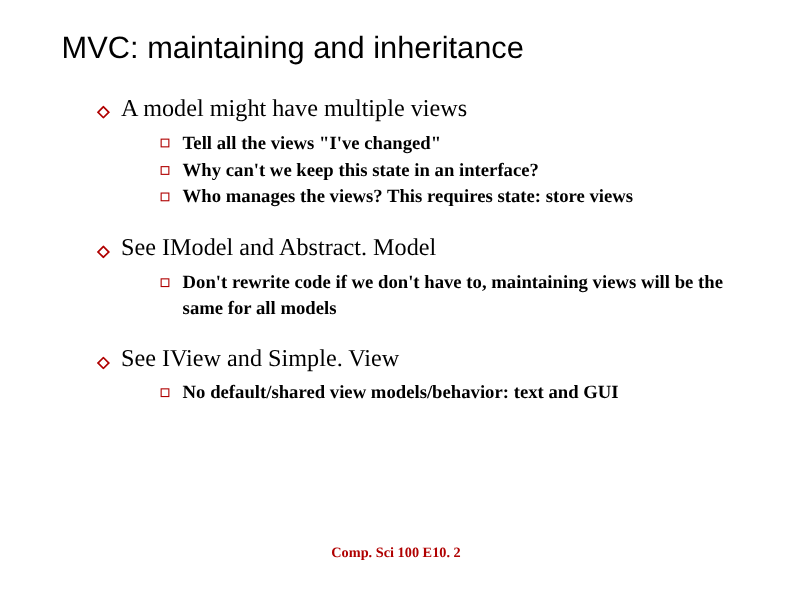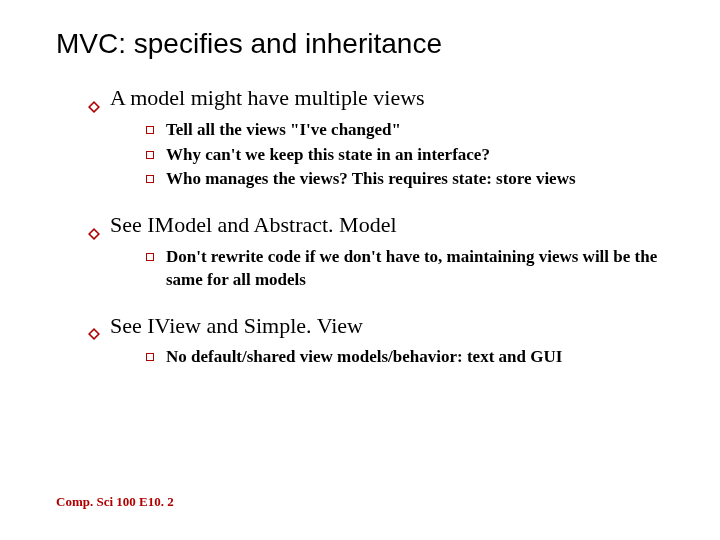--- a/index.html
+++ b/index.html
@@ -14,21 +14,21 @@
     }
     .title {
       font-family: Arial, Helvetica, sans-serif;
       font-size: 28px;
       font-weight: 400;
       color: #000;
       margin-bottom: 24px;
     }
     .section {
       display: flex;
-      align-items: flex-end;
+      align-items: center;
       margin-bottom: 4px;
       margin-left: 32px;
     }
     .diamond-bullet {
       flex: 0 0 auto;
       width: 12px;
       height: 12px;
       margin-top: 7px;
       margin-right: 10px;
       color: #b00000;
@@ -60,31 +60,31 @@
       font-size: 17px;
       font-weight: bold;
       line-height: 1.35;
     }
     .footer {
       position: absolute;
       bottom: 30px;
       left: 56px;
       right: 56px;
       display: flex;
-      justify-content: flex-start;
+      justify-content: center;
       font-size: 13px;
       font-weight: bold;
       color: #b00000;
       margin-top: 30px;
     }
   </style>
 </head>
 <body>
 
-<div class="title">MVC: specifies and inheritance</div>
+<div class="title">MVC: maintaining and inheritance</div>
 
 <div class="section">
   <span class="diamond-bullet">
     <svg viewBox="0 0 12 12" width="12" height="12">
         <path d="M6 0 L12 6 L6 12 L0 6 Z M6 2.2 L2.2 6 L6 9.8 L9.8 6 Z" fill="#b00000"></path>
       </svg>
   </span>
   <span class="section-text">A model might have multiple views</span>
 </div>
 <div class="subitems">

